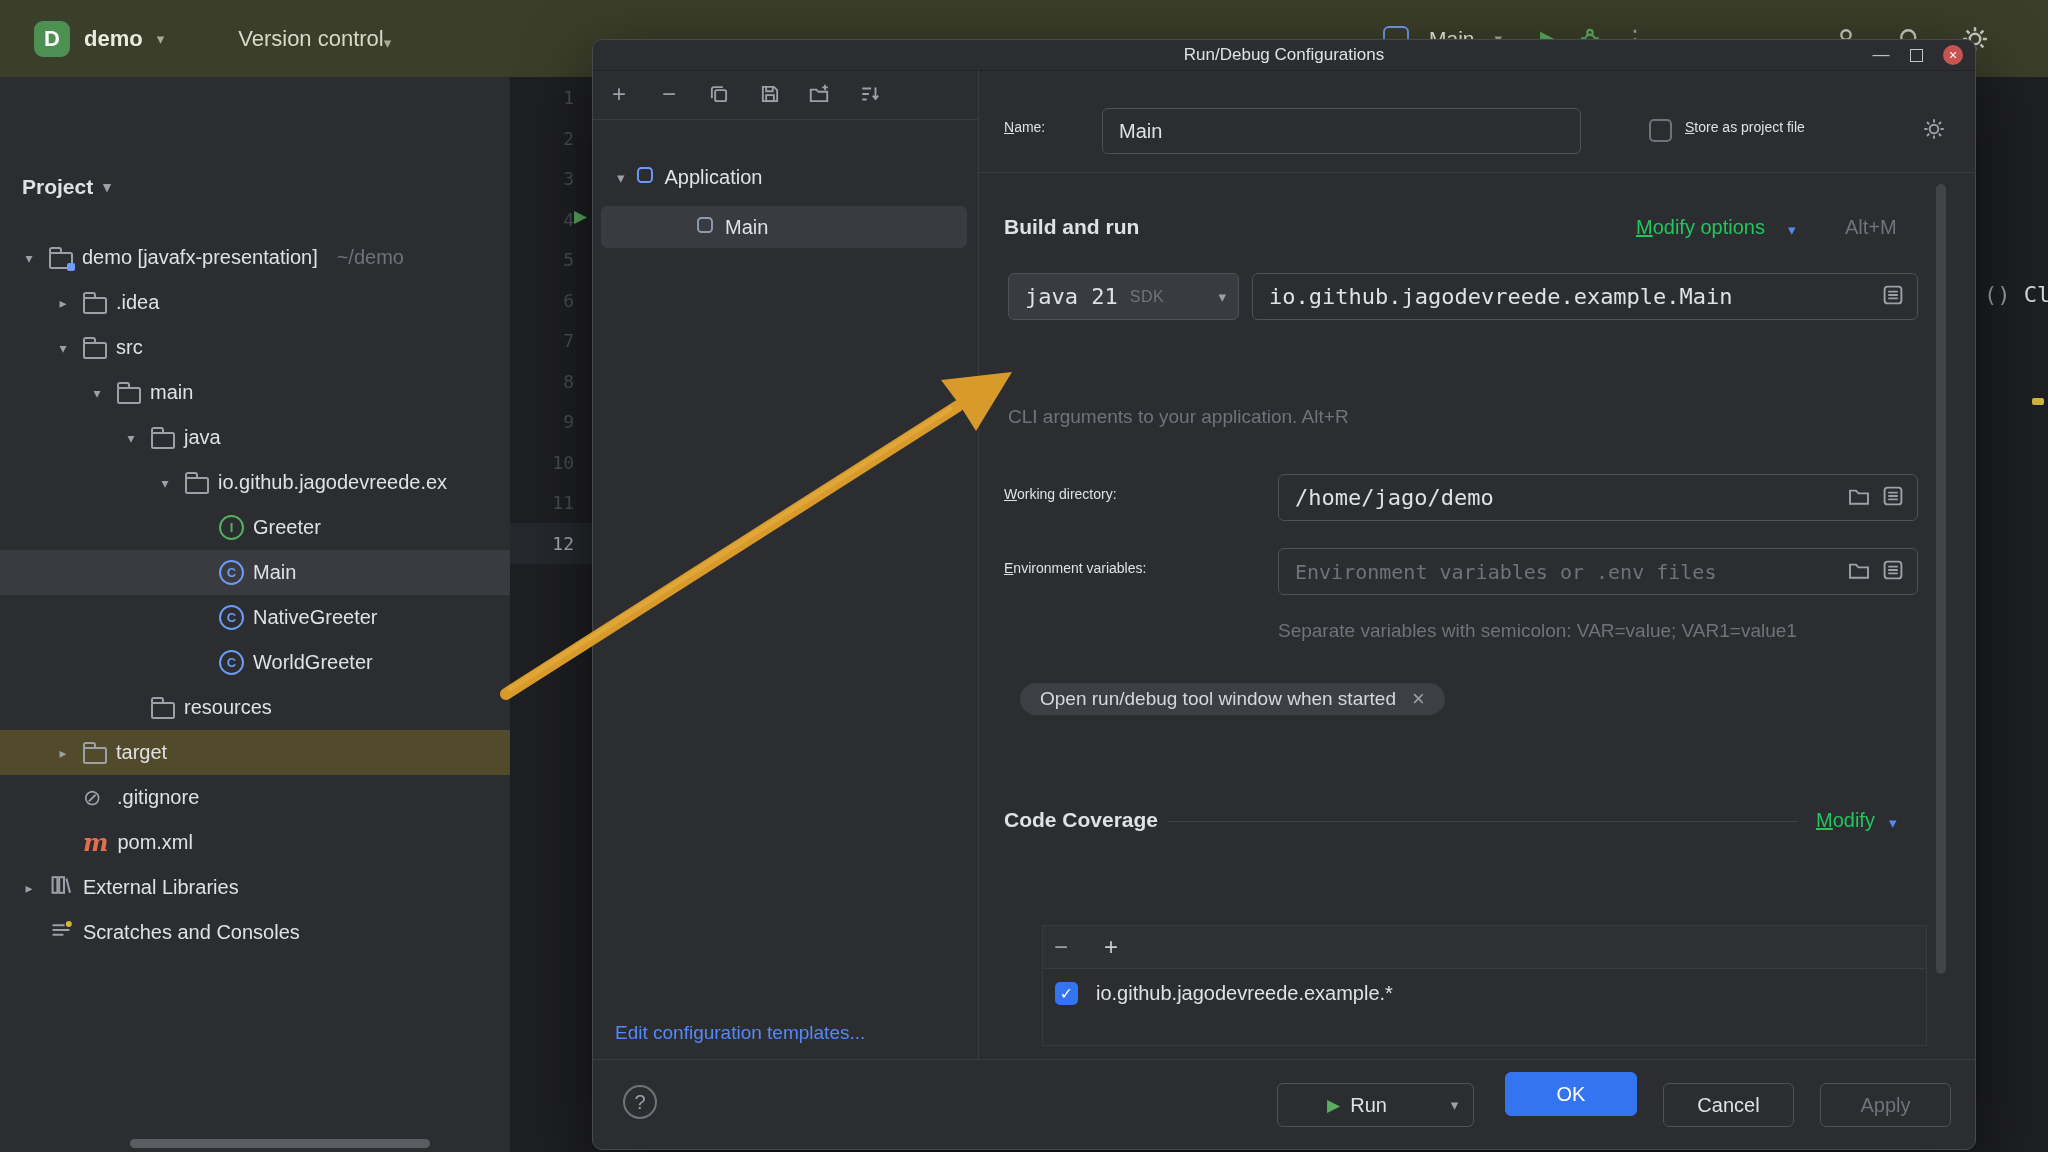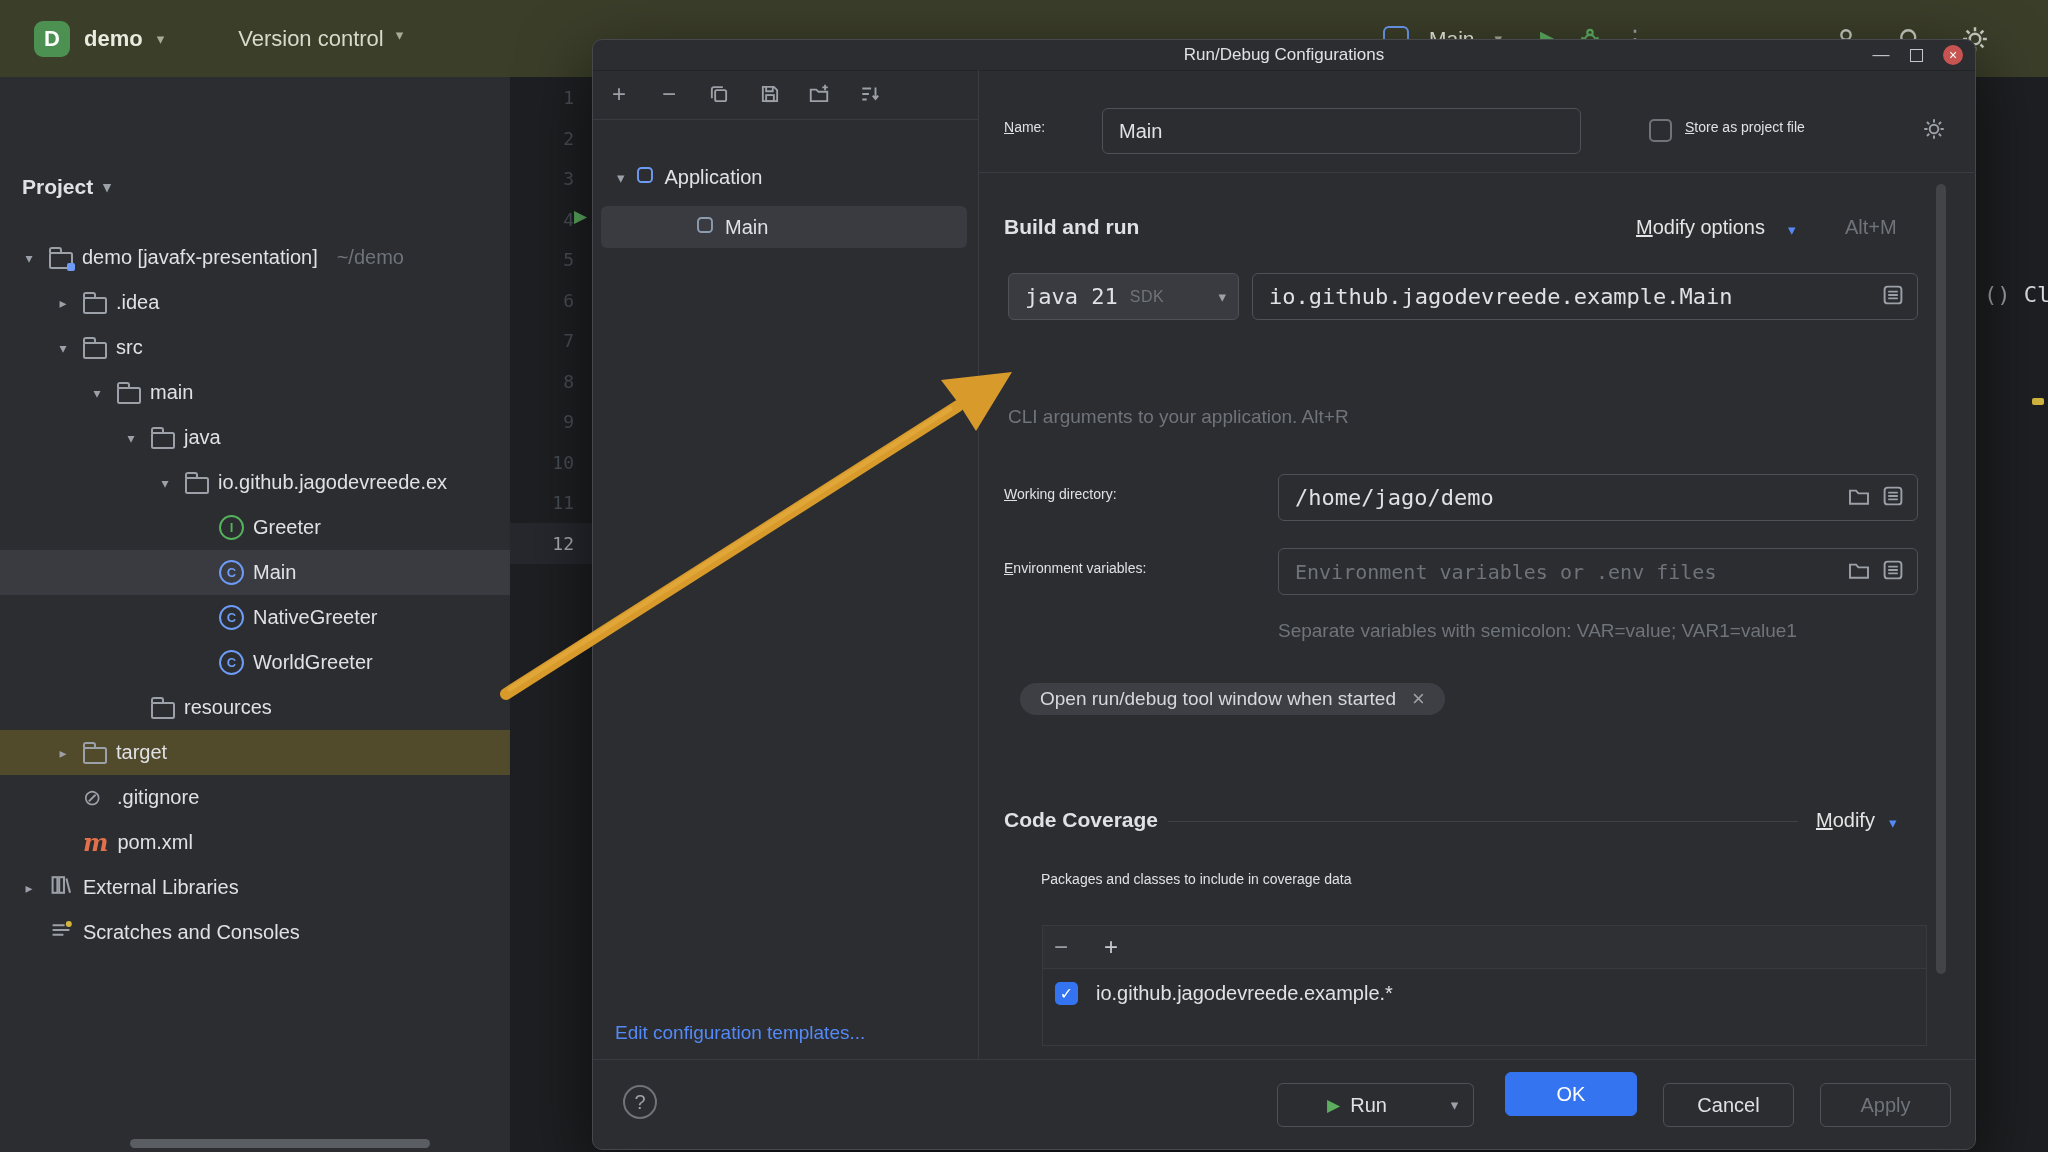--- a/index.html
+++ b/index.html
@@ -2,21 +2,21 @@
 <html><head>
 <meta charset="utf-8">
 <style>
   html,body{margin:0;padding:0;background:#141517;}
   body{font-family:"Liberation Sans",sans-serif;color:#dfe1e5;-webkit-font-smoothing:antialiased;}
   #stage{position:relative;width:2048px;height:1152px;overflow:hidden;background:#1e1f22;}
   .abs{position:absolute;}
   .mono{font-family:"DejaVu Sans Mono",monospace;}
   .muted{color:#9ca0a8;}
   .dim{color:#6f737a;}
-  .link{color:#e5e5e5;}
+  .link{color:#22c55e;}
   .mn{display:inline-block;}
   .mn::first-letter{text-decoration:underline;}
 
   
   #topbar{position:absolute;left:0;top:0;width:2048px;height:77px;background:#3b3e29;}
   .tb-left{position:absolute;left:34px;top:0;height:77px;display:flex;align-items:center;gap:14px;}
   .avatar{width:36px;height:36px;border-radius:9px;background:#4d9152;color:#fff;font-weight:700;font-size:22px;display:flex;align-items:center;justify-content:center;}
   .tb-proj{font-size:22px;font-weight:600;color:#e9ebdf;}
   .tb-vc{font-size:22px;color:#d7dacb;margin-left:60px;}
   .chev{color:#a7ab99;font-size:15px;}
@@ -96,21 +96,21 @@
 
 <div id="stage">
 
   <div id="topbar">
     <div class="tb-left">
       <div style="display:flex;align-items:center;gap:14px;">
         <div class="avatar">D</div>
         <span class="tb-proj">demo</span>
         <span class="chev">▾</span>
       </div>
-      <div style="display:flex;align-items:flex-start;gap:12px;margin-left:60px;">
+      <div style="display:flex;align-items:flex-end;margin-left:60px;">
         <span class="tb-vc" style="margin:0">Version control</span>
         <span class="chev">▾</span>
       </div>
     </div>
 
     <div class="tb-right" style="left:1383px;gap:20px;">
       <span class="cfgbox"></span>
       <span class="tb-run-name">Main</span>
       <span class="chev">▾</span>
       <span class="play" style="margin-left:18px;">▶</span>
@@ -415,21 +415,20 @@
     <div id="tag">
       <span>Open run/debug tool window when started</span>
       <span class="muted" style="font-size:22px;">×</span>
     </div>
 
     <span class="h2" style="left:411px;top:768px;">Code Coverage</span>
     <div class="abs" style="left:575px;top:781px;width:630px;height:1px;background:#3f4145;"></div>
     <span class="abs link mn" style="left:1223px;top:769px;font-size:20px;">Modify</span>
     <span class="abs chev blue" style="left:1296px;top:774px;">▾</span>
 
-    <span class="lbl" style="left:448px;top:831px;">Packages and classes to include in coverage data</span>
 
     <div id="covbox">
       <div id="covtb">
         <span class="tbi" style="left:4px;top:7px;">−</span>
         <span class="tbi" style="left:54px;top:7px;color:#c9ccd1;">+</span>
       </div>
       <div class="abs" style="left:12px;top:56px;display:flex;align-items:center;gap:18px;">
         <span class="cb on">✓</span>
         <span style="font-size:20px;">io.github.jagodevreede.example.*</span>
       </div>

